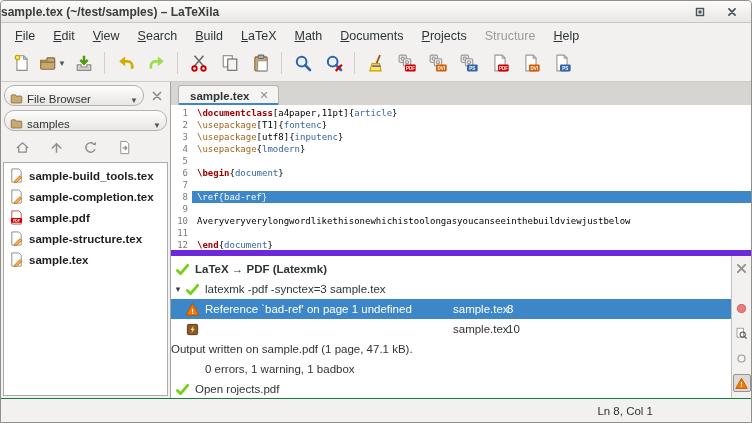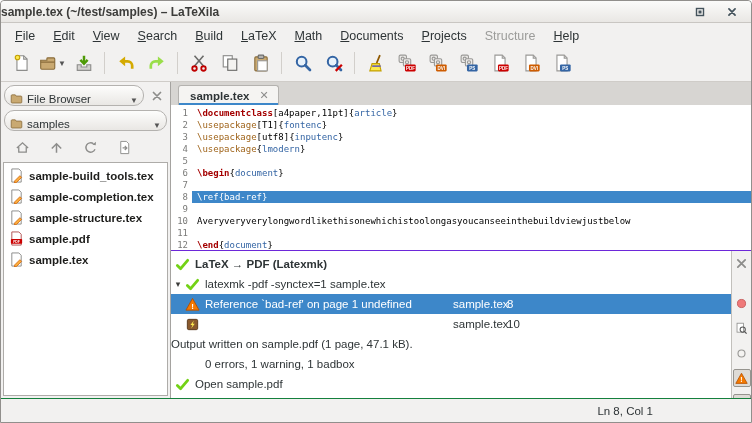--- a/index.html
+++ b/index.html
@@ -56,28 +56,28 @@
          padding:3px 9px 3px 11px; display:flex; align-items:center; gap:10px; font-size:11.5px; font-weight:700; color:#2e3436;
          box-shadow:inset 0 -2px 0 var(--sel); }
   .tab-close { color:#8d8d8b; font-size:11px; font-weight:400; }
 
   
   .editor { flex:1; background:#fff; overflow:hidden; font-family:"DejaVu Sans Mono", monospace; font-size:9px; padding-top:2px; }
   .line { display:flex; height:12px; line-height:12px; white-space:pre; }
   .gutter { width:21px; flex:none; text-align:right; padding-right:4px; color:#7b7b79; }
   .code { flex:1; padding-left:5px; color:#000; }
   .line.selected .code { background:var(--sel); }
-  .line.selected .code span { color:#fff !important; }
+  .line.selected .code span { color:#fff !important;font-family:Liberation Mono, monospace; }
   .tok-kw { color:var(--kw); font-weight:700; }
   .tok-cmd { color:var(--cmd); }
   .tok-arg { color:var(--arg); }
   .tok-pl { color:#000; }
 
   
-  .build { height:148px; flex:none; border-top:1px solid #6d28d9; display:flex; background:#fff; }
+  .build { height:148px; flex:none; border-top:6px solid #6d28d9; display:flex; background:#fff; }
   .build-rows { flex:1; padding-top:3px; min-width:0; }
   .build-row { height:20px; display:flex; align-items:center; font-size:11.5px; color:#2e3436; position:relative; }
   .build-row.bold { font-weight:700; }
   .build-row.selected { background:var(--sel); color:#fff; }
   .row-icon { width:15px; height:15px; flex:none; margin-right:5px; }
   .row-icon svg { width:15px; height:15px; display:block; }
   .expander { width:14px; flex:none; font-size:9px; color:#3c3c3a; text-align:center; }
   .file-col { position:absolute; left:282px; }
   .line-col { position:absolute; left:336px; }
   .build-side { width:20px; flex:none; border-left:1px solid #c2c0bc; background:var(--panel-bg);
@@ -323,32 +323,32 @@
           </div>
           <div class="file-item">
             <svg viewBox="0 0 16 16">
               <path d="M3 1h7.5L13 3.5V15H3z" fill="#fff" stroke="#8a8a88"></path>
               <path d="M6.2 13.6l5.4-5.4 1.8 1.8-5.4 5.4-2.3.5z" fill="#fcaf3e" stroke="#ce5c00" stroke-width="0.8"></path>
             </svg>
             <span>sample-completion.tex</span>
           </div>
           <div class="file-item">
             <svg viewBox="0 0 16 16">
-              <path d="M3 1h7.5L13 3.5V15H3z" fill="#fff" stroke="#8a8a88"></path>
-              <path d="M6.2 13.6l5.4-5.4 1.8 1.8-5.4 5.4-2.3.5z" fill="#fcaf3e" stroke="#ce5c00" stroke-width="0.8"></path>
-            </svg>
-            <span>sample-structure.tex</span>
-          </div>
-          <div class="file-item">
-            <svg viewBox="0 0 16 16">
               <path d="M3 1h7.5L13 3.5V15H3z" fill="#fff" stroke="#b05050"></path>
               <rect x="2" y="8.5" width="12" height="5" rx="0.8" fill="#cc0000"></rect>
               <text x="8" y="12.4" font-size="3.6" font-weight="bold" fill="#fff" text-anchor="middle" font-family="Liberation Sans, sans-serif">PDF</text>
             </svg>
             <span>sample.pdf</span>
+          </div>
+          <div class="file-item">
+            <svg viewBox="0 0 16 16">
+              <path d="M3 1h7.5L13 3.5V15H3z" fill="#fff" stroke="#8a8a88"></path>
+              <path d="M6.2 13.6l5.4-5.4 1.8 1.8-5.4 5.4-2.3.5z" fill="#fcaf3e" stroke="#ce5c00" stroke-width="0.8"></path>
+            </svg>
+            <span>sample-structure.tex</span>
           </div>
           <div class="file-item">
             <svg viewBox="0 0 16 16">
               <path d="M3 1h7.5L13 3.5V15H3z" fill="#fff" stroke="#8a8a88"></path>
               <path d="M6.2 13.6l5.4-5.4 1.8 1.8-5.4 5.4-2.3.5z" fill="#fcaf3e" stroke="#ce5c00" stroke-width="0.8"></path>
             </svg>
             <span>sample.tex</span>
           </div>
         </div>
     </div>
@@ -384,21 +384,21 @@
               </span>
               <span>LaTeX → PDF (Latexmk)</span>
             </div>
             <div class="build-row" style="padding-left: 0px;">
               <span class="expander">▾</span>
               <span class="row-icon">
                 <svg viewBox="0 0 16 16">
                   <path d="M2.5 9L6 12.5 13.5 3.5" fill="none" stroke="#73d216" stroke-width="3" stroke-linecap="round" stroke-linejoin="round"></path>
                 </svg>
               </span>
-              <span>latexmk -pdf -synctex=1 sample.tex</span>
+              <span>latexmk -pdf -synctex=3 sample.tex</span>
             </div>
             <div class="build-row selected" style="padding-left: 14px;">
               <span class="row-icon">
                 <svg viewBox="0 0 16 16">
                   <path d="M8 1.5L15 14H1z" fill="#f57900" stroke="#b35000" stroke-linejoin="round"></path>
                   <text x="8" y="12.8" font-size="8.5" font-weight="bold" fill="#fff" text-anchor="middle" font-family="Liberation Sans, sans-serif">!</text>
                 </svg>
               </span>
               <span>Reference `bad-ref' on page 1 undefined</span>
               <span class="file-col">sample.tex</span>
@@ -419,21 +419,21 @@
             </div>
             <div class="build-row" style="padding-left: 34px;">
               <span>0 errors, 1 warning, 1 badbox</span>
             </div>
             <div class="build-row" style="padding-left: 4px;">
               <span class="row-icon">
                 <svg viewBox="0 0 16 16">
                   <path d="M2.5 9L6 12.5 13.5 3.5" fill="none" stroke="#73d216" stroke-width="3" stroke-linecap="round" stroke-linejoin="round"></path>
                 </svg>
               </span>
-              <span>Open sample.pdf</span>
+              <span>Open rojects.pdf</span>
             </div>
           </div>
         <div class="build-side">
             <div class="side-btn">
               <svg viewBox="0 0 16 16" stroke="#8d8d8b" stroke-width="2.2" stroke-linecap="round">
                 <path d="M3.5 3.5l9 9M12.5 3.5l-9 9"></path>
               </svg>
             </div>
             <div class="side-gap"></div>
             <div class="side-btn">

